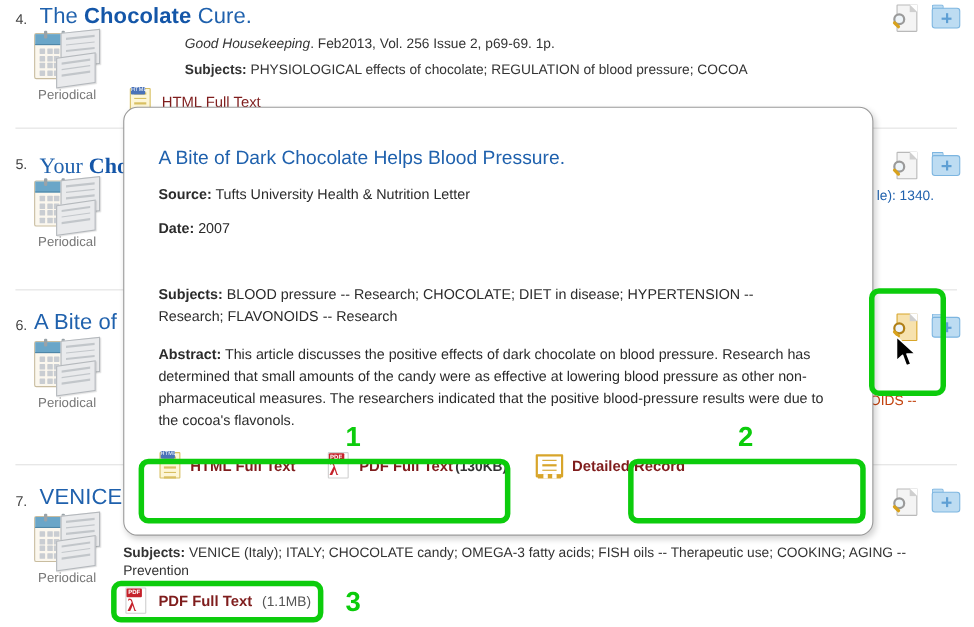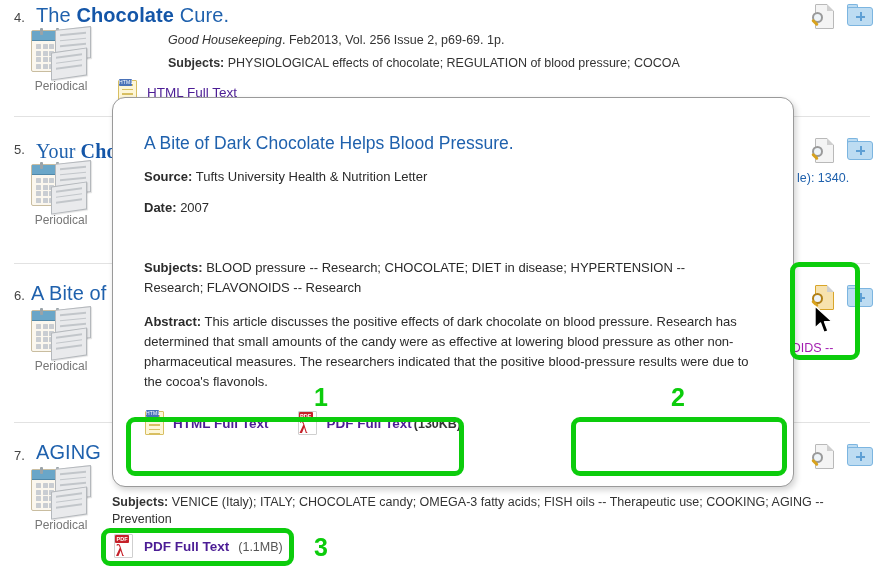--- a/index.html
+++ b/index.html
@@ -87,21 +87,21 @@
   .popup-title{
     position:absolute;font-size:17.5px;color:#1f61ad;white-space:nowrap;
   }
   .field{position:absolute;font-size:13px;color:#2b2b2b;line-height:1.45;}
   .field b{font-weight:bold;}
   .abstract{position:absolute;font-size:13px;color:#2b2b2b;line-height:1.55;}
   .abstract b{font-weight:bold;}
 
   .toolbar{position:absolute;display:flex;align-items:center;}
   .tb-item{display:flex;align-items:center;gap:8px;}
-  .tb-label{font-size:13.5px;color:#4c1d95;font-weight:bold;white-space:nowrap;}
+  .tb-label{font-size:13.5px;color:#7f1d1d;font-weight:bold;white-space:nowrap;}
   .tb-size{font-size:12.5px;color:#555;font-weight:normal;}
   .tb-addfolder .tb-label{color:#1f61ad;}
 
   
   .anno-box{
     position:absolute;border:5px solid #0ccc0c;border-radius:9px;
     box-sizing:border-box;pointer-events:none;
   }
   .anno-num{
     position:absolute;color:#0ccc0c;font-weight:bold;font-size:25px;
@@ -297,41 +297,41 @@
             <i></i>
           </div>
         <div class="page page2">
             <i></i>
             <i></i>
             <i></i>
           </div>
       </div>
       <div class="pub-label">Periodical</div>
     </div>
-    <span class="blue-count" style="left:791px;top:75px;color:#a21caf;">OIDS --</span>
+    <span class="blue-count" style="left:791px;top:91px;color:#c2410c;">OIDS --</span>
     <div class="act-icons" style="right:12px;top:19px;">
       <span class="ico-preview">
         <span class="pv-doc" style="background:#f7e2ae;border-color:#d8a52a;"></span>
         <span class="pv-lens" style="border-color:#b07f16;"></span>
           <span class="pv-handle"></span>
       </span>
       <span class="ico-folder">
         <span class="fd-tab"></span>
           <span class="fd-body"></span>
           <span class="fd-plus"></span>
       </span>
     </div>
   </div>
 
   <div class="divider" style="left:14px;top:422px;width:856px;"></div>
 
   <div class="result" style="top:426px;height:144px;">
     <span class="res-num" style="top:22px;">7.</span>
     <div class="res-title" style="left:36px;top:15px;">
-      <span>AGING</span>
+      <span>VENICE</span>
     </div>
     <div class="pub-icon-wrap" style="top:39px;">
       <div class="periodical">
         <div class="cal">
           <div class="cal-top"></div>
           <div class="cal-ring" style="left:8px;"></div>
           <div class="cal-ring" style="left:24px;"></div>
           <div class="cal-grid">
             <i></i>
               <i></i>
@@ -437,20 +437,32 @@
         <span class="ico-pdf">
           <span class="pf-body"></span>
             <span class="pf-red">PDF</span>
             <span class="pf-a">λ</span>
         </span>
         <span class="tb-label">PDF Full Text</span>
         <span class="tb-size" style="margin-left:-6px;font-weight:bold;color:#333;">(130KB)</span>
       </div>
 
 
+      <div class="tb-item" style="margin-left:26px;">
+        <span class="ico-record">
+          <span class="rc-body">
+              <i></i>
+              <i></i>
+              <i></i>
+              <i></i>
+            </span>
+            <span class="rc-feet"></span>
+        </span>
+        <span class="tb-label">Detailed Record</span>
+      </div>
     </div>
   </div>
 
   <div class="anno-box" style="left:126px;top:417px;width:338px;height:59px;"></div>
   <div class="anno-num" style="left:314px;top:385px;">1</div>
 
   <div class="anno-box" style="left:571px;top:417px;width:216px;height:59px;"></div>
   <div class="anno-num" style="left:671px;top:385px;">2</div>
 
   <div class="anno-box" style="left:101px;top:528px;width:193px;height:38px;"></div>

